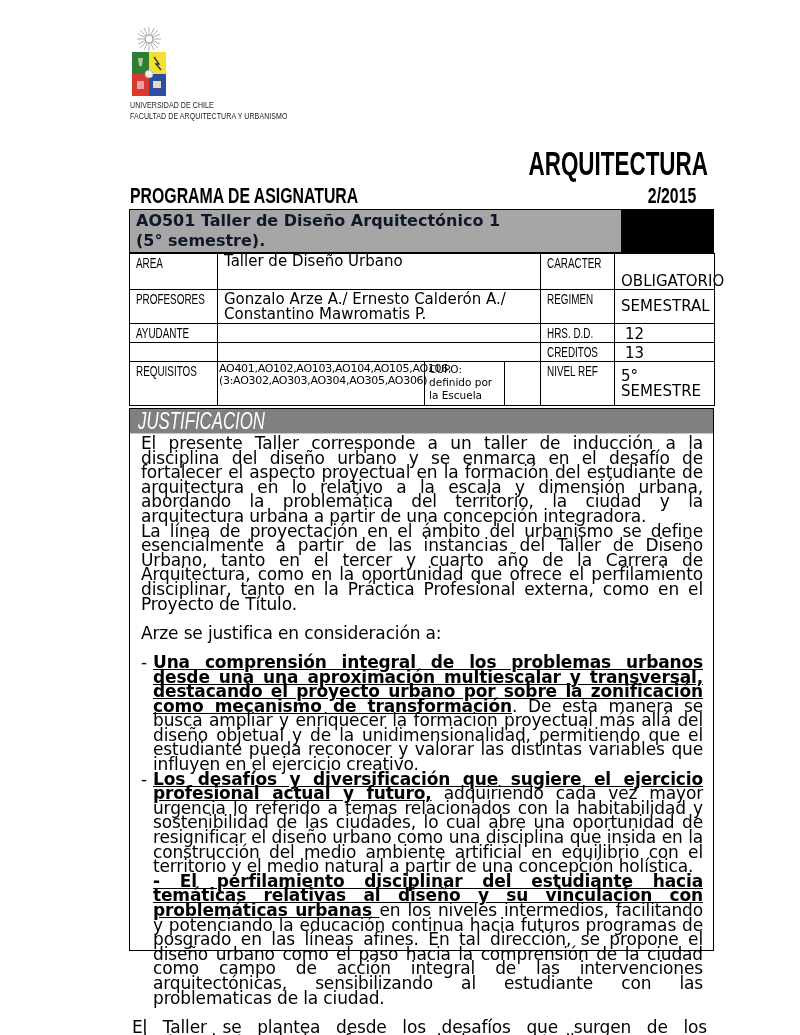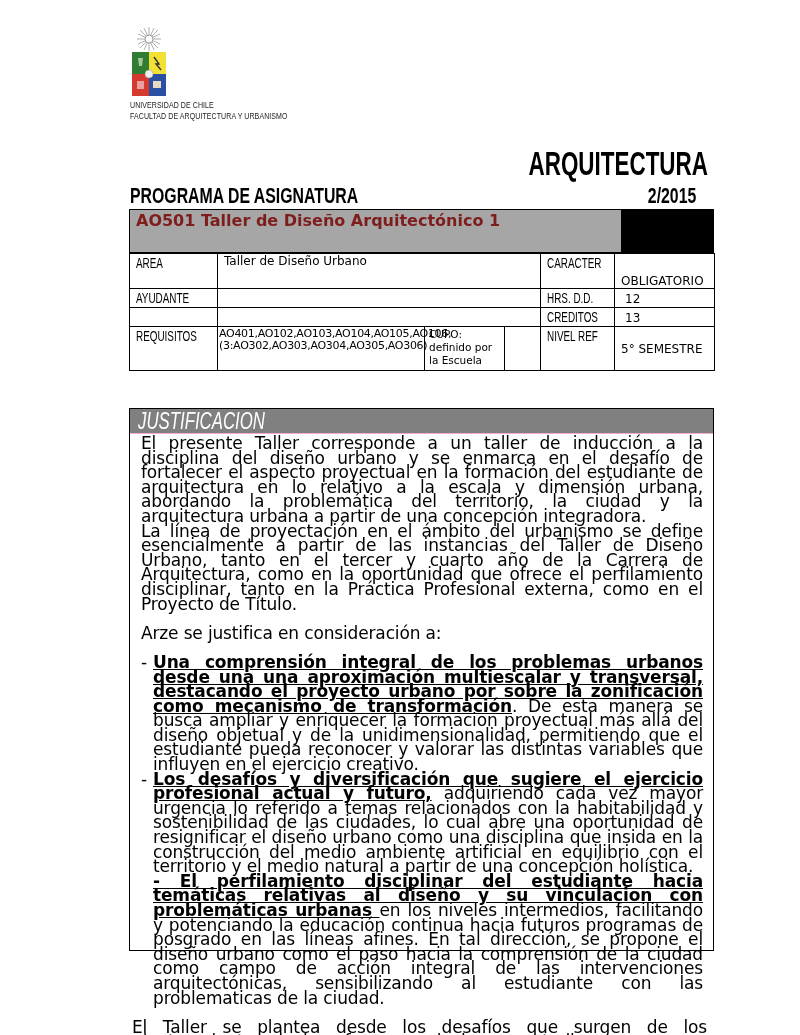--- a/index.html
+++ b/index.html
@@ -12,27 +12,27 @@
     .uni-lines { position: absolute; left: 130px; top: 100px; font-family: "Liberation Sans", sans-serif; font-size: 9px; line-height: 11px; color: #222; transform: scaleX(0.78); transform-origin: left top; white-space: nowrap; letter-spacing: 0.1px; }
 
     
     .big-title { position: absolute; right: 92px; top: 145px; font-family: "Liberation Sans", sans-serif; font-weight: bold; font-size: 33px; transform: scaleX(0.68); transform-origin: right top; white-space: nowrap; }
     .prog-title { position: absolute; left: 130px; top: 183px; font-family: "Liberation Sans", sans-serif; font-weight: bold; font-size: 22px; transform: scaleX(0.72); transform-origin: left top; white-space: nowrap; }
     .period { position: absolute; right: 104px; top: 183px; font-family: "Liberation Sans", sans-serif; font-weight: bold; font-size: 22px; transform: scaleX(0.72); transform-origin: right top; white-space: nowrap; }
 
     
     .course-head { position: absolute; left: 129px; top: 209px; width: 585px; height: 44px; border: 1px solid #000; box-sizing: border-box; background: #a6a6a6; }
     .course-head .black { position: absolute; right: 0; top: 0; width: 92px; height: 42px; background: #000; }
-    .course-head .name { position: absolute; left: 6px; top: 1px; font-family: "DejaVu Sans", sans-serif; font-size: 16px; line-height: 20px; font-weight: bold; color: #7f1d1d; }
+    .course-head .name { position: absolute; left: 6px; top: 1px; font-family: "DejaVu Sans", sans-serif; font-size: 16px; line-height: 20px; font-weight: bold; color: #0f172a; }
 
     
     table.info { position: absolute; left: 129px; top: 253px; width: 585px; border-collapse: collapse; table-layout: fixed; }
     table.info td { border: 1px solid #000; padding: 0 6px; vertical-align: top; font-size: 11.5px; line-height: 14px; }
     .lab { font-family: "Liberation Sans", sans-serif; font-size: 15px; display: inline-block; transform: scaleX(0.66); transform-origin: left top; white-space: nowrap; line-height: 18px; }
-    .val { font-family: "DejaVu Sans", sans-serif; font-size: 12px; }
+    .val { font-family: "DejaVu Sans", sans-serif; font-size: 15px; }
     .small { font-size: 11px; line-height: 12px; letter-spacing: -0.3px; }
 
     
     .just-box { position: absolute; left: 129px; top: 408px; width: 585px; height: 543px; border: 1px solid #000; box-sizing: border-box; }
     .just-head { height: 24px; background: #808080; border-bottom: 1px solid #f9a8d4; position: relative; font-style: italic; }
     .just-head .t { position: absolute; left: 8px; top: 0; font-family: "Liberation Sans", sans-serif; font-size: 24px; line-height: 24px; color: #fff; transform: scaleX(0.7); transform-origin: left top; white-space: nowrap; }
     .just-body { padding: 2px 10px 0 11px; font-family: "DejaVu Sans", sans-serif; font-size: 17px; line-height: 14.6px; text-align: justify; letter-spacing: -0.15px; }
     .just-body p { margin: 0; }
     .just-body .gap { height: 14.6px; }
     .bullet { position: relative; padding-left: 12px; }
@@ -74,39 +74,46 @@
   <div>FACULTAD DE ARQUITECTURA Y URBANISMO</div>
 </div>
 
 <div class="big-title">ARQUITECTURA</div>
 <div class="prog-title">PROGRAMA DE ASIGNATURA</div>
 <div class="period">2/2015</div>
 
 <div class="course-head">
   <div class="name">
     <div>AO501 Taller de Diseño Arquitectónico 1</div>
+    <div>(5° semestre).</div>
   </div>
   <div class="black"></div>
 </div>
 
 <table class="info">
   <colgroup>
     <col style="width:88px">
       <col style="width:207px">
       <col style="width:80px">
       <col style="width:36px">
       <col style="width:74px">
       <col style="width:100px">
   </colgroup>
   <tbody>
       <tr style="height:19px">
     <td><span class="lab">AREA</span></td>
     <td colspan="3"><span class="val">Taller de Diseño Urbano</span></td>
     <td><span class="lab">CARACTER</span></td>
     <td style="padding-top:20px"><span class="val">OBLIGATORIO</span></td>
+  </tr>
+  <tr style="height:34px">
+    <td><span class="lab">PROFESORES</span></td>
+    <td colspan="3" style="padding-top:2px"><span class="val">Gonzalo Arze A./ Ernesto Calderón A./ Constantino Mawromatis P.</span></td>
+    <td><span class="lab">REGIMEN</span></td>
+    <td style="vertical-align:middle"><span class="val">SEMESTRAL</span></td>
   </tr>
   <tr style="height:19px">
     <td><span class="lab">AYUDANTE</span></td>
     <td colspan="3"><span class="val"></span></td>
     <td><span class="lab">HRS. D.D.</span></td>
     <td style="padding-top:3px;padding-left:10px"><span class="val">12</span></td>
   </tr>
   <tr style="height:19px">
     <td></td>
     <td colspan="3"></td>

